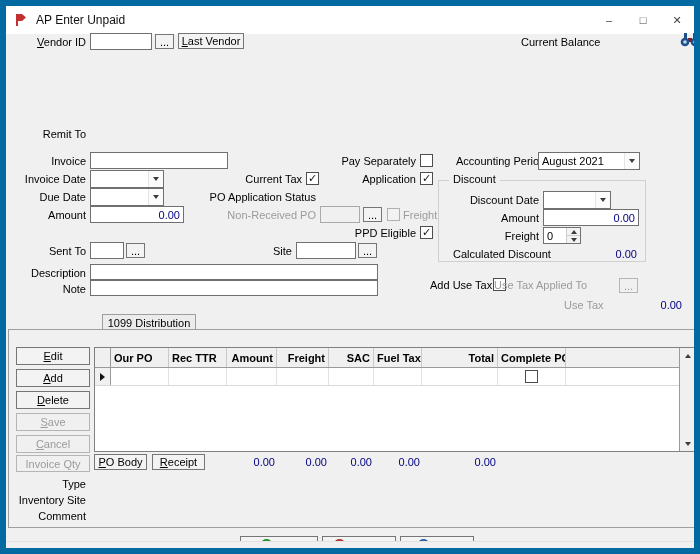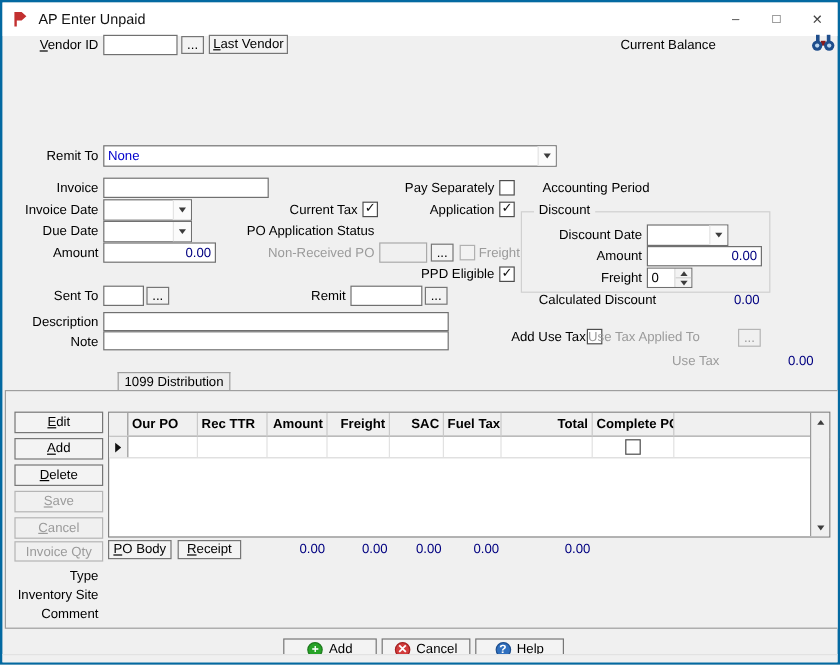--- a/index.html
+++ b/index.html
@@ -1,17 +1,17 @@
 <!DOCTYPE html>
 <html><head>
 <meta charset="utf-8">
 <style>
   *{box-sizing:border-box;margin:0;padding:0}
   body{margin:0;background:#d8d8d8;font-family:"Liberation Sans",sans-serif}
-  #win{position:relative;width:700px;height:554px;background:#f0f0f0;border:2px solid #0369a1;font-size:11px;color:#000;overflow:hidden}
+  #win{position:relative;width:700px;height:554px;background:#f0f0f0;border:6px solid #0369a1;font-size:11px;color:#000;overflow:hidden}
   .titlebar{position:absolute;left:0;top:0;right:0;height:28px;background:#ffffff;display:flex;align-items:center}
   .title-text{margin-left:8px;font-size:12px;color:#111}
   .win-btns{position:absolute;right:0;top:0;height:28px;display:flex}
   .win-btn{width:34px;height:28px;display:flex;align-items:center;justify-content:center;color:#444;font-size:11px;cursor:default}
   .lbl{position:absolute;white-space:nowrap;line-height:13px}
   .r{text-align:right}
   .dis{color:#9b9b9b}
   .navy{color:#000080}
   .link{color:#0000cd}
   .inp{position:absolute;height:17px;border:1px solid #707070;background:#fff;font-family:inherit;font-size:11px;padding:0 3px;color:#000}
@@ -78,26 +78,20 @@
     <rect x="8" y="7" width="4" height="4" fill="#8b1a1a"></rect>
     <rect x="4" y="2" width="3" height="6" fill="#1f4e8c"></rect>
     <rect x="13" y="2" width="3" height="6" fill="#1f4e8c"></rect>
     <circle cx="5" cy="11" r="4.3" fill="#1f4e8c"></circle>
     <circle cx="15" cy="11" r="4.3" fill="#1f4e8c"></circle>
     <circle cx="5" cy="11" r="1.8" fill="#bcd6ee"></circle>
     <circle cx="15" cy="11" r="1.8" fill="#bcd6ee"></circle>
   </svg>
 
   <span class="lbl r" style="left:10px;top:122px;width:70px">Remit To</span>
-  <div class="combo" style="left:84px;top:119px;width:378px">
-    <span class="combo-val link">None</span>
-    <span class="combo-arrow">
-        <span class="tri-down"></span>
-      </span>
-  </div>
 
   <span class="lbl r" style="left:10px;top:149px;width:70px">Invoice</span>
   <input class="inp" style="left: 84px; top: 146px; width: 138px;" value="">
   <span class="lbl r" style="left:10px;top:167px;width:70px">Invoice Date</span>
   <div class="combo" style="left:84px;top:164px;width:74px">
     <span class="combo-val"></span>
     <span class="combo-arrow">
         <span class="tri-down"></span>
       </span>
   </div>
@@ -120,22 +114,28 @@
   <span class="lbl r" style="left:198px;top:185px;width:112px">PO Application Status</span>
   <span class="lbl r dis" style="left:198px;top:203px;width:112px">Non-Received PO</span>
   <input class="inp dis-inp" style="left: 314px; top: 200px; width: 40px;" value="">
   <span class="btn" style="left:357px;top:201px;width:19px;height:15px">...</span>
   <span class="cb dis-cb" style="left:381px;top:202px"></span>
   <span class="lbl dis" style="left:397px;top:203px">Freight</span>
   <span class="lbl r" style="left:328px;top:221px;width:82px">PPD Eligible</span>
   <span class="cb checked" style="left:414px;top:220px"></span>
 
   <span class="lbl" style="left:450px;top:149px">Accounting Period</span>
-
-  <div class="group" style="left:432px;top:174px;width:208px;height:68px">
+  <div class="combo" style="left:532px;top:146px;width:102px">
+    <span class="combo-val">August 2021</span>
+    <span class="combo-arrow">
+        <span class="tri-down"></span>
+      </span>
+  </div>
+
+  <div class="group" style="left:432px;top:174px;width:208px;height:82px">
     <span class="group-legend">Discount</span>
     <span class="lbl r" style="left:6px;top:13px;width:94px">Discount Date</span>
     <div class="combo" style="left:104px;top:10px;width:68px">
       <span class="combo-val"></span>
       <span class="combo-arrow">
           <span class="tri-down"></span>
         </span>
     </div>
     <span class="lbl r" style="left:6px;top:31px;width:94px">Amount</span>
     <input class="inp num" style="left: 104px; top: 28px; width: 96px;" value="0.00">
@@ -151,21 +151,21 @@
           </span>
       </span>
     </div>
     <span class="lbl" style="left:14px;top:67px">Calculated Discount</span>
     <span class="lbl r navy" style="left:140px;top:67px;width:58px">0.00</span>
   </div>
 
   <span class="lbl r" style="left:10px;top:239px;width:70px">Sent To</span>
   <input class="inp" style="left: 84px; top: 236px; width: 34px;" value="">
   <span class="btn" style="left:120px;top:237px;width:19px;height:15px">...</span>
-  <span class="lbl r" style="left:244px;top:239px;width:42px">Remit</span>
+  <span class="lbl r" style="left:244px;top:239px;width:42px">Site</span>
   <input class="inp" style="left: 290px; top: 236px; width: 60px;" value="">
   <span class="btn" style="left:352px;top:237px;width:19px;height:15px">...</span>
   <span class="lbl r" style="left:10px;top:261px;width:70px">Description</span>
   <input class="inp" style="left: 84px; top: 258px; width: 288px; height: 16px;" value="">
   <span class="lbl r" style="left:10px;top:277px;width:70px">Note</span>
   <input class="inp" style="left: 84px; top: 274px; width: 288px; height: 16px;" value="">
 
   <span class="lbl" style="left:424px;top:273px">Add Use Tax</span>
   <span class="cb" style="left:487px;top:272px"></span>
   <span class="lbl dis" style="left:488px;top:273px">Use Tax Applied To</span>

